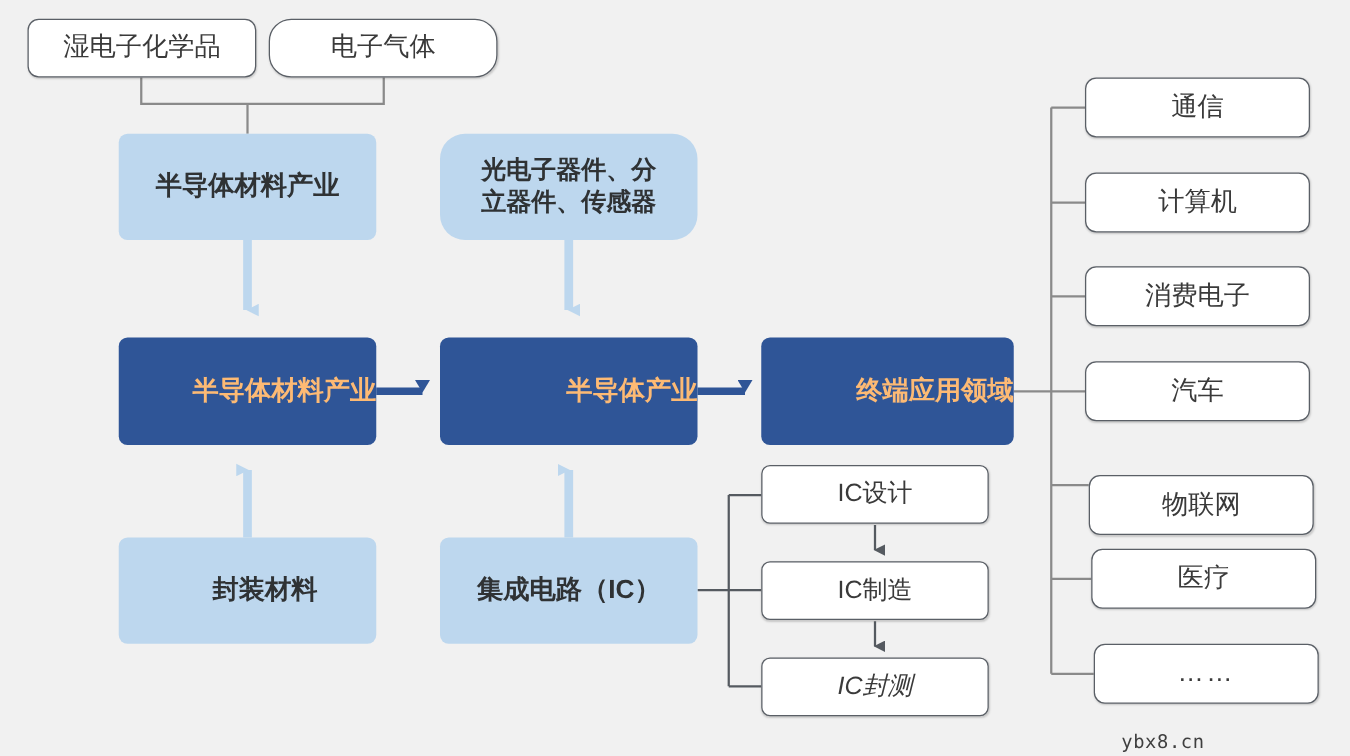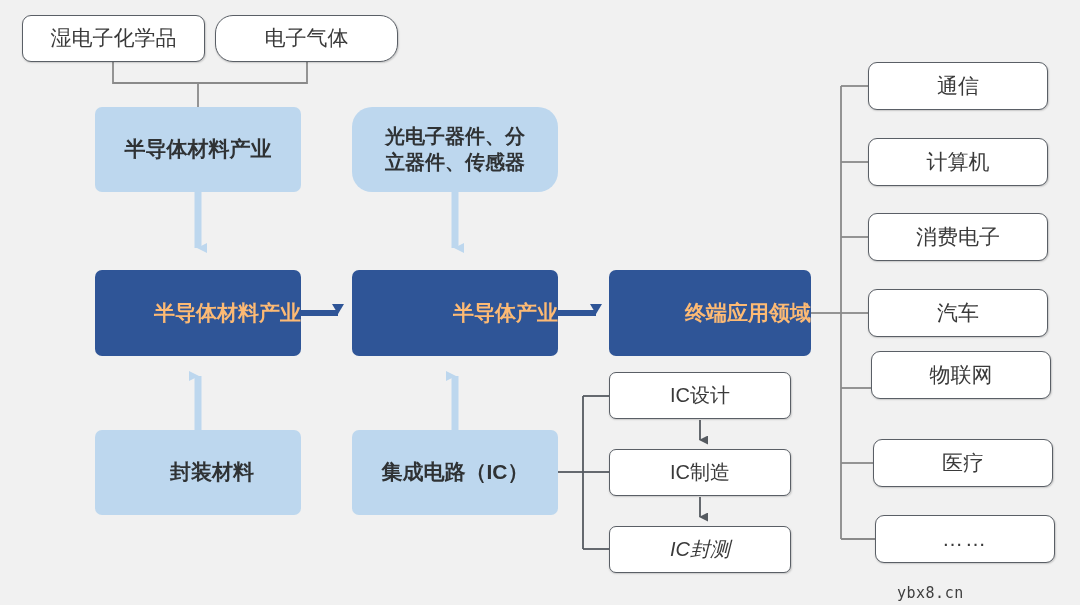--- a/index.html
+++ b/index.html
@@ -196,21 +196,21 @@
   </div>
 
   <div class="node white" style="left:868px; top:213px; width:180px; height:48px;">
     <span>消费电子</span>
   </div>
 
   <div class="node white" style="left:868px; top:289px; width:180px; height:48px;">
     <span>汽车</span>
   </div>
 
-  <div class="node white" style="left:871px; top:351px; width:180px; height:48px;">
+  <div class="node white" style="left:871px; top:380px; width:180px; height:48px;">
     <span>物联网</span>
   </div>
 
   <div class="node white" style="left:873px; top:439px; width:180px; height:48px;">
     <span>医疗</span>
   </div>
 
   <div class="node white" style="left:875px; top:515px; width:180px; height:48px; letter-spacing:2px;">
     <span>……</span>
   </div>

